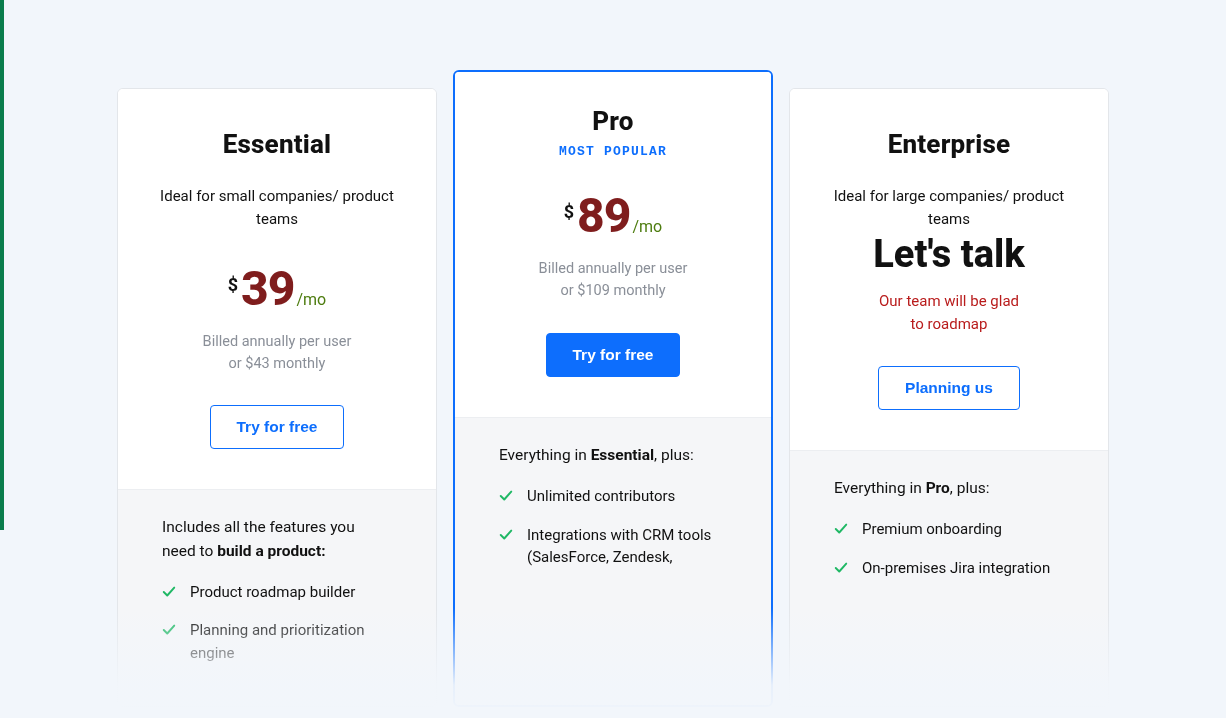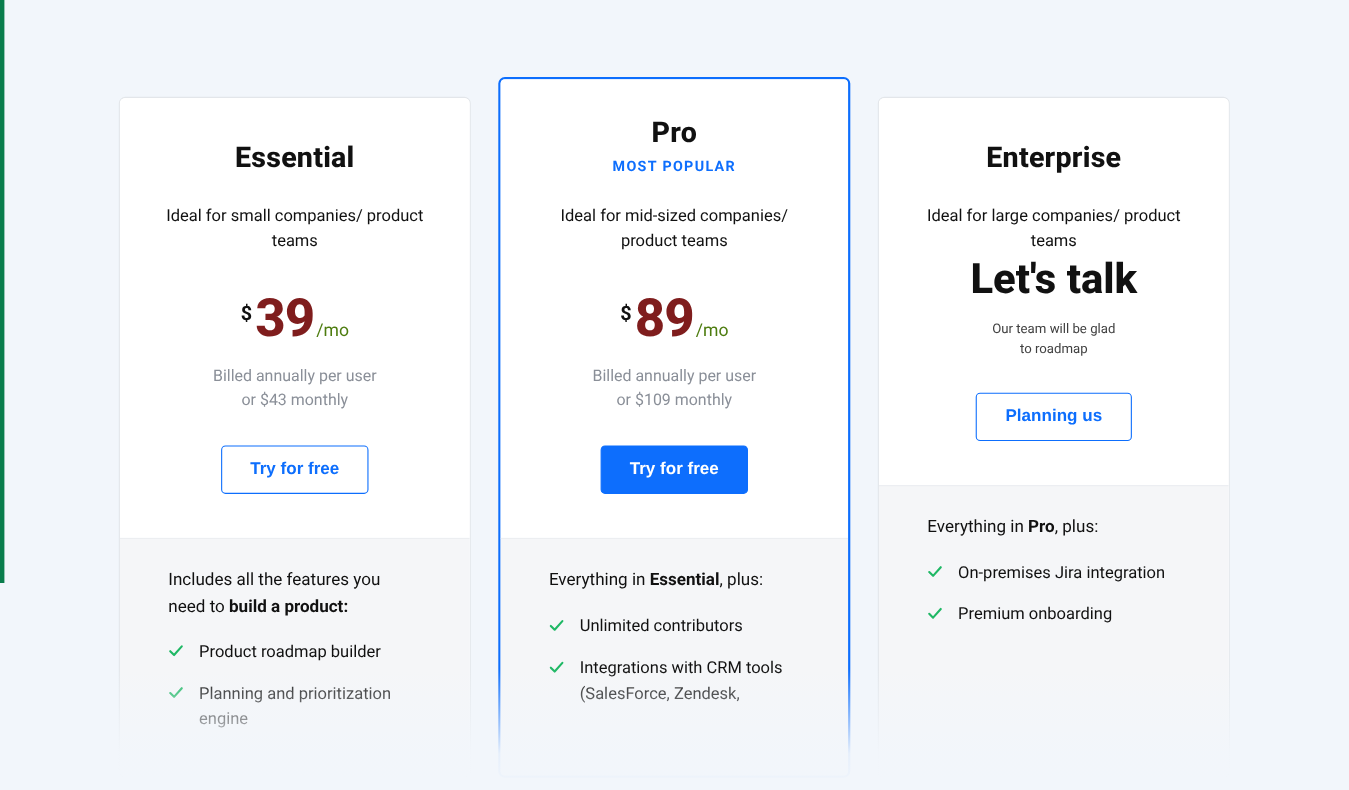--- a/index.html
+++ b/index.html
@@ -16,21 +16,21 @@
   left: 0;
   top: 0;
   width: 4px;
   height: 530px;
   background: #0a7d4c;
 }
 .cards {
   display: flex;
   gap: 16px;
   padding: 88px 108px 0 108px;
-  justify-content: space-between;
+  justify-content: center;
 }
 .card {
   width: 320px;
   background: #fff;
   border: 1px solid #e3e6ea;
   border-radius: 6px;
   display: flex;
   flex-direction: column;
   overflow: hidden;
 }
@@ -49,20 +49,21 @@
   font-weight: 800;
   color: #111;
   letter-spacing: 0.2px;
 }
 .badge {
   color: #0d6efd;
   font-size: 13px;
   font-weight: 700;
   letter-spacing: 1.2px;
   margin-top: 8px;
+  font-family: Liberation Mono, monospace;
 }
 .desc {
   font-size: 15px;
   color: #111;
   margin-top: 26px;
   line-height: 1.55;
   font-weight: 400;
 }
 .desc b { font-weight: 400; }
 .price-row {
@@ -97,22 +98,22 @@
   color: #111;
   letter-spacing: 0px;
 }
 .billing {
   font-size: 14.5px;
   color: #8a8f98;
   margin-top: 14px;
   line-height: 1.55;
 }
 .sub-assist {
-  font-size: 12px;
-  color: #404040;
+  font-size: 15px;
+  color: #b91c1c;
   margin-top: 14px;
   line-height: 1.55;
 }
 .cta {
   display: inline-block;
   margin-top: 30px;
   padding: 12px 26px;
   font-size: 15.5px;
   font-weight: 600;
   border-radius: 4px;
@@ -202,23 +203,20 @@
           </svg>
         <span>Planning and prioritization engine</span>
       </div>
     </div>
   </div>
 
   <div class="card featured">
     <div class="top">
       <div class="plan-name">Pro</div>
       <div class="badge">MOST POPULAR</div>
-      <div class="desc">
-        <span>Ideal for </span><b>mid-sized</b><span> companies/ product teams</span>
-      </div>
       <div class="price-row">
         <span class="cur">$</span>
         <span class="amt">89</span>
         <span class="per">/mo</span>
       </div>
       <div class="billing">
         <div>Billed annually per user</div>
         <div>or $109 monthly</div>
       </div>
       <button class="cta fill">Try for free</button>
@@ -256,26 +254,26 @@
       <button class="cta">Planning us</button>
     </div>
     <div class="bottom">
       <div class="features-title">
         <span>Everything in </span><b>Pro</b><span>, plus:</span>
       </div>
       <div class="feat">
         <svg class="check" viewBox="0 0 16 16">
             <path d="M2 8 L6 12 L14 3" stroke="#1fb865" stroke-width="2.2" fill="none" stroke-linecap="round" stroke-linejoin="round"></path>
           </svg>
+        <span>Premium onboarding</span>
+      </div>
+      <div class="feat">
+        <svg class="check" viewBox="0 0 16 16">
+            <path d="M2 8 L6 12 L14 3" stroke="#1fb865" stroke-width="2.2" fill="none" stroke-linecap="round" stroke-linejoin="round"></path>
+          </svg>
         <span>On-premises Jira integration</span>
       </div>
-      <div class="feat">
-        <svg class="check" viewBox="0 0 16 16">
-            <path d="M2 8 L6 12 L14 3" stroke="#1fb865" stroke-width="2.2" fill="none" stroke-linecap="round" stroke-linejoin="round"></path>
-          </svg>
-        <span>Premium onboarding</span>
-      </div>
     </div>
   </div>
 
 </div>
 
 <div class="fade"></div>
 
 </body></html>

